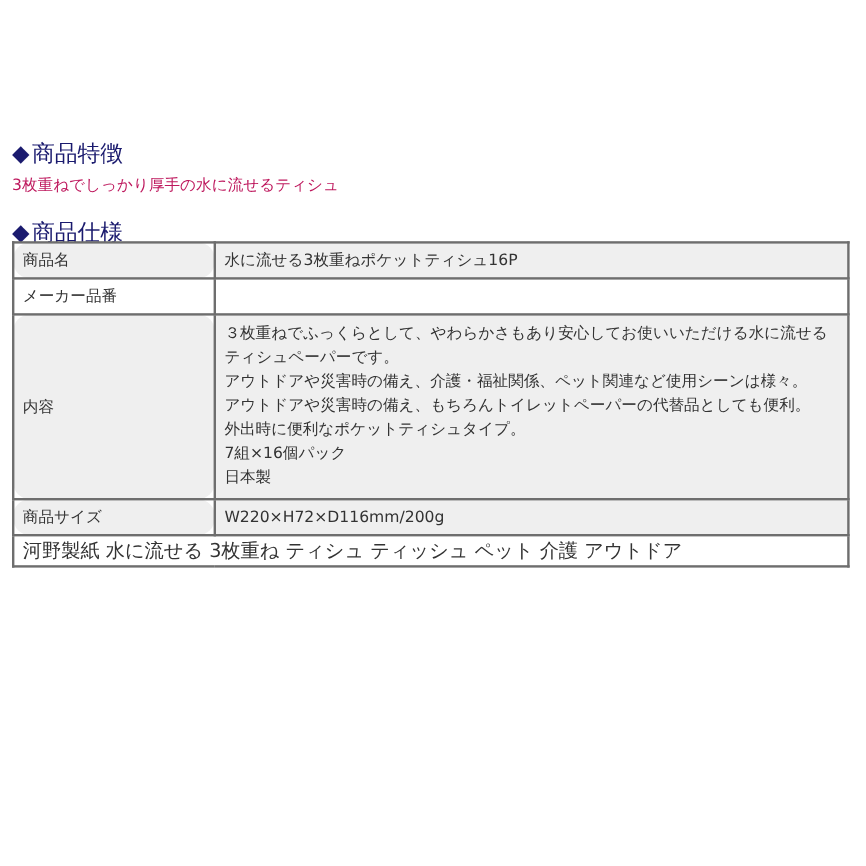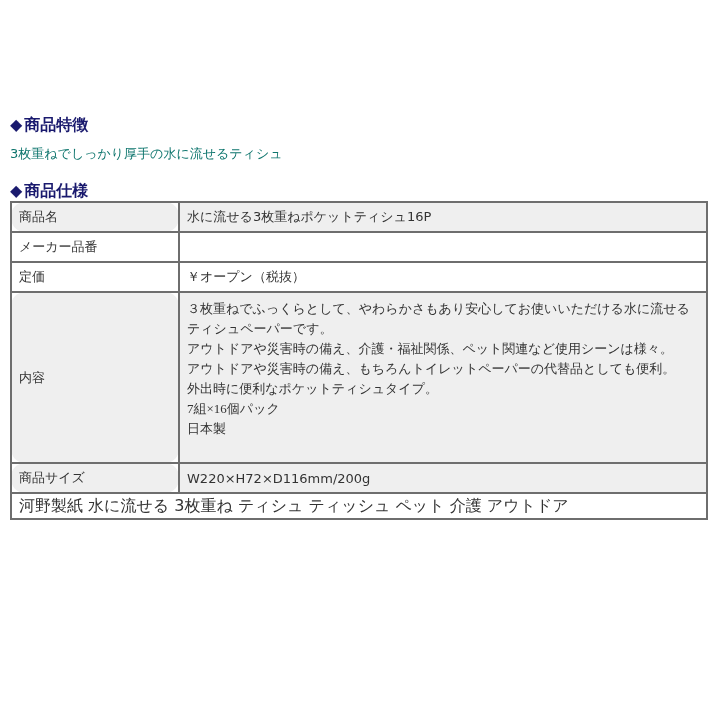--- a/index.html
+++ b/index.html
@@ -1,31 +1,31 @@
 <!DOCTYPE html>
 <html><head>
   <meta charset="utf-8">
   <style>
     html, body { margin: 0; padding: 0; background: #ffffff; }
     body { width: 722px; height: 722px; position: relative; overflow: hidden;
       font-family: "DejaVu Sans", "Liberation Sans", sans-serif; color: #333333; }
-    .heading { position: absolute; left: 10px; font-size: 16px; font-weight: bold; color: #1a1a6e; letter-spacing: 0px; text-align: right; }
+    .heading { position: absolute; left: 10px; font-size: 19px; font-weight: normal; color: #1a1a6e; letter-spacing: 0px; text-align: right; }
     .heading .diamond { color: #1a1a6e; margin-right: 2px; }
     #h-features { top: 115px; }
     #h-specs { top: 181px; }
-    .feature-text { position: absolute; left: 10px; top: 145px; font-size: 13px; color: #0f766e; }
+    .feature-text { position: absolute; left: 10px; top: 145px; font-size: 13px; color: #be185d; }
     table.spec { position: absolute; left: 10px; top: 201px; width: 698px; border-collapse: collapse;
       font-size: 13px; color: #333333; }
     table.spec td { border: 2px solid #6e6e6e; padding: 0 7px; vertical-align: middle; }
     table.spec td.k { width: 152px; border-radius: 14px; }
     table.spec tr.gray td { background: #efefef; }
     table.spec tr.white td { background: #ffffff; }
     table.spec tr.r td { height: 28px; }
     table.spec tr.content td { height: 148px; }
-    table.spec tr.content td.v { line-height: 20px; padding-top: 2px; padding-bottom: 19px; font-family: Liberation Serif, serif; }
+    table.spec tr.content td.v { line-height: 20px; padding-top: 2px; padding-bottom: 2px; }
     table.spec tr.footer td { height: 24px; font-size: 16px; padding: 0 7px; }
     .line { display: block; white-space: nowrap; }
   </style>
 </head>
 <body>
 
 <div class="heading" id="h-features">
   <span class="diamond">◆</span><span>商品特徴</span>
 </div>
 <div class="feature-text">3枚重ねでしっかり厚手の水に流せるティシュ</div>
@@ -37,24 +37,20 @@
 <table class="spec">
   <tbody>
       <tr class="r gray">
     <td class="k">商品名</td>
     <td class="v">水に流せる3枚重ねポケットティシュ16P</td>
   </tr>
   <tr class="r white">
     <td class="k">メーカー品番</td>
     <td class="v"></td>
   </tr>
-  <tr class="r white">
-    <td class="k">定価</td>
-    <td class="v">￥オープン（税抜）</td>
-  </tr>
   <tr class="content gray">
     <td class="k">内容</td>
     <td class="v">
       <span class="line">３枚重ねでふっくらとして、やわらかさもあり安心してお使いいただける水に流せる</span>
       <span class="line">ティシュペーパーです。</span>
       <span class="line">アウトドアや災害時の備え、介護・福祉関係、ペット関連など使用シーンは様々。</span>
       <span class="line">アウトドアや災害時の備え、もちろんトイレットペーパーの代替品としても便利。</span>
       <span class="line">外出時に便利なポケットティシュタイプ。</span>
       <span class="line">7組×16個パック</span>
       <span class="line">日本製</span>

